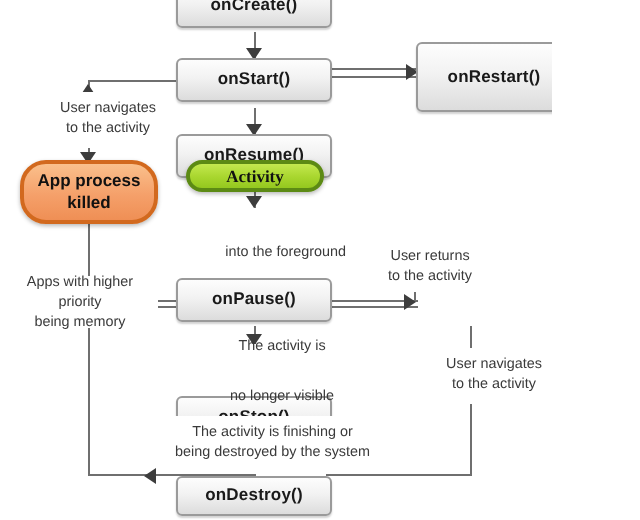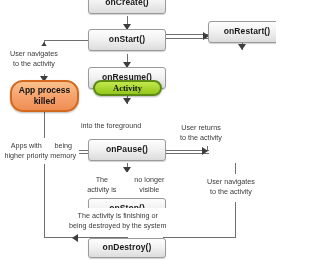--- a/index.html
+++ b/index.html
@@ -57,21 +57,21 @@
   .state-pill.green {
     border: 2px solid #5c8a14;
     background: linear-gradient(to bottom, #c3e84f 0%, #a8d62e 55%, #94c81f 100%);
   }
   
   .note {
     position: absolute;
     box-sizing: border-box;
     display: flex;
     align-items: center;
-    justify-content: flex-start;
+    justify-content: flex-end;
     background: #ffffff;
     color: #3a3a3a;
     font-size: 7.2px;
     line-height: 1.35;
     text-align: center;
     padding: 1px 2px;
   }
   
   .vline {
     position: absolute;
@@ -169,21 +169,21 @@
   </div>
 
   <div class="method-box" style="left:88px; top:67px; width:78px; height:22px;">
     <span>onResume()</span>
   </div>
 
   <div class="method-box" style="left:88px; top:29px; width:78px; height:22px;">
     <span>onStart()</span>
   </div>
 
-  <div class="method-box" style="left:208px; top:21px; width:78px; height:22px;">
+  <div class="method-box" style="left:208px; top:21px; width:78px; height:35px;">
     <span>onRestart()</span>
   </div>
 
   <div class="method-box" style="left:88px; top:139px; width:78px; height:22px;">
     <span>onPause()</span>
   </div>
 
   <div class="method-box" style="left:88px; top:198px; width:78px; height:22px;">
     <span>onStop()</span>
   </div>
@@ -212,35 +212,35 @@
     </div>
   </div>
 
   <div class="note" style="left:79px; top:113px; width:96px; height:26px;">
     <div style="display:flex; flex-direction:column;">
       <span>into the foreground</span>
     </div>
   </div>
 
   <div class="note" style="left:1px; top:138px; width:78px; height:26px;">
-    <div style="display:flex; flex-direction:row;">
+    <div style="display:flex; flex-direction:column;">
       <span>Apps with higher priority</span>
       <span>being memory</span>
     </div>
   </div>
 
   <div class="note" style="left:178px; top:120px; width:60px; height:26px;">
     <div style="display:flex; flex-direction:column;">
       <span>User returns</span>
       <span>to the activity</span>
     </div>
   </div>
 
   <div class="note" style="left:85px; top:172px; width:84px; height:26px;">
-    <div style="display:flex; flex-direction:row;gap:15px;">
+    <div style="display:flex; flex-direction:column;gap:15px;">
       <span>The activity is</span>
       <span>no longer visible</span>
     </div>
   </div>
 
   <div class="note" style="left:205px; top:174px; width:68px; height:26px;">
     <div style="display:flex; flex-direction:column;">
       <span>User navigates</span>
       <span>to the activity</span>
     </div>

